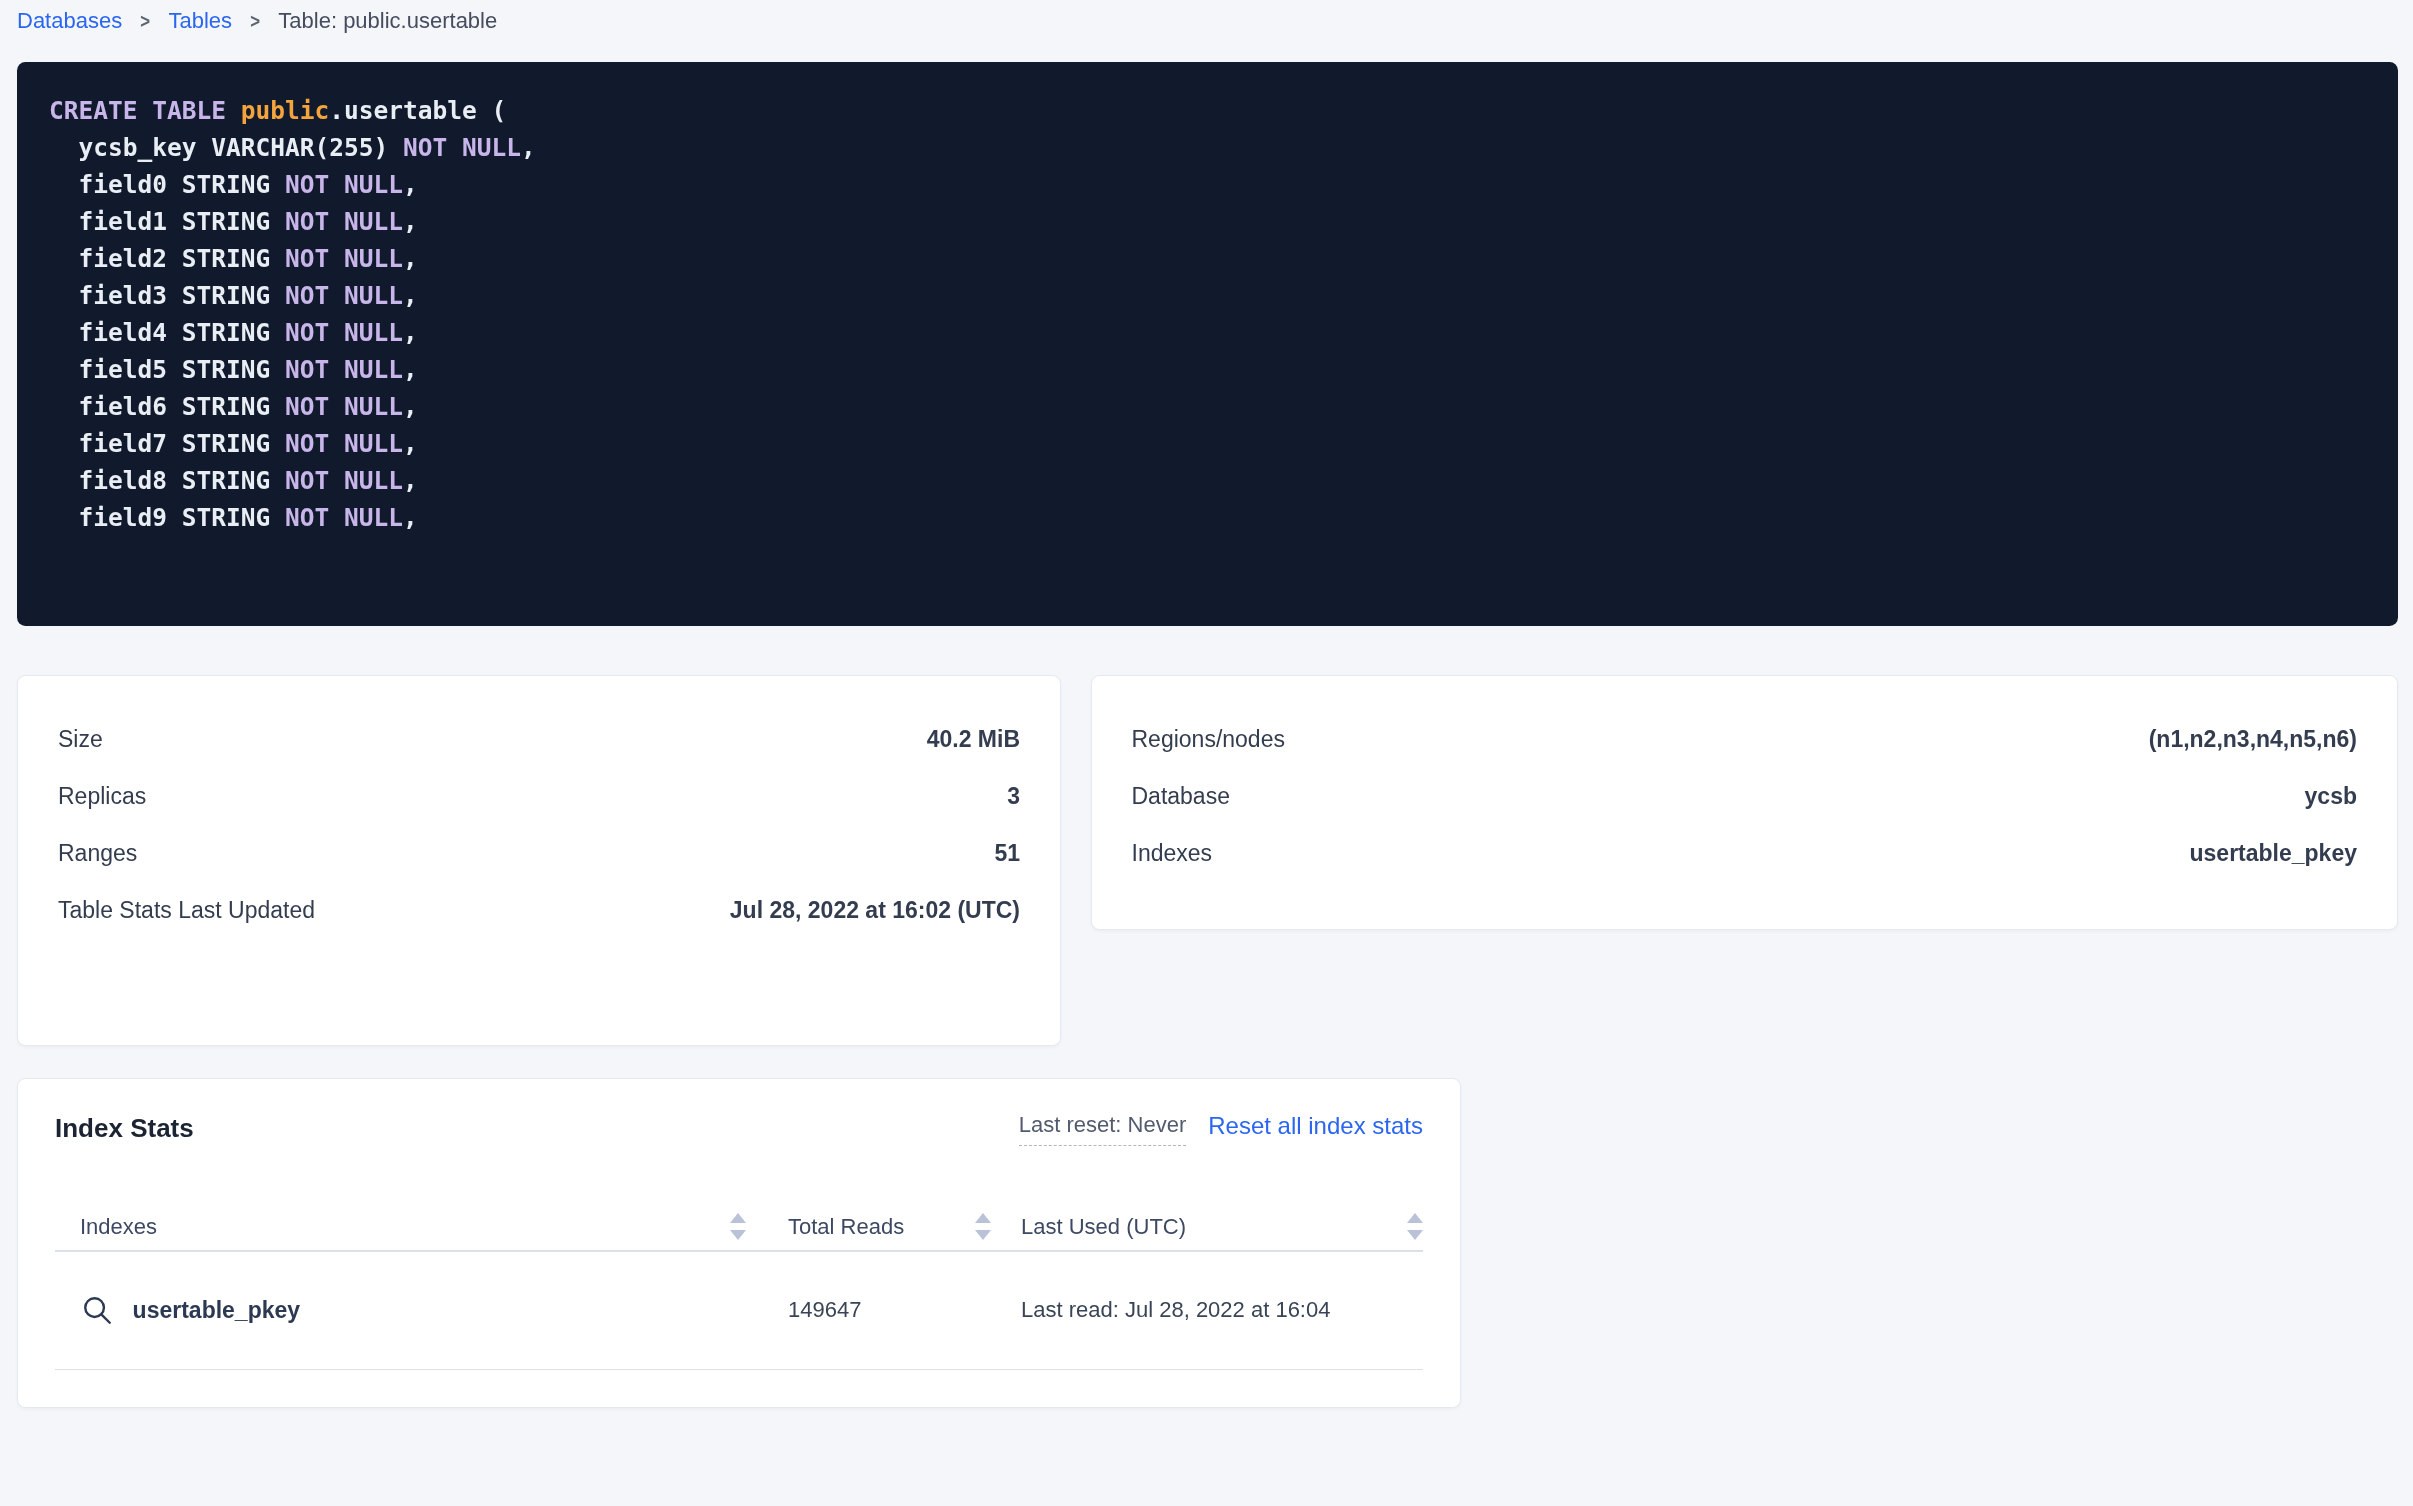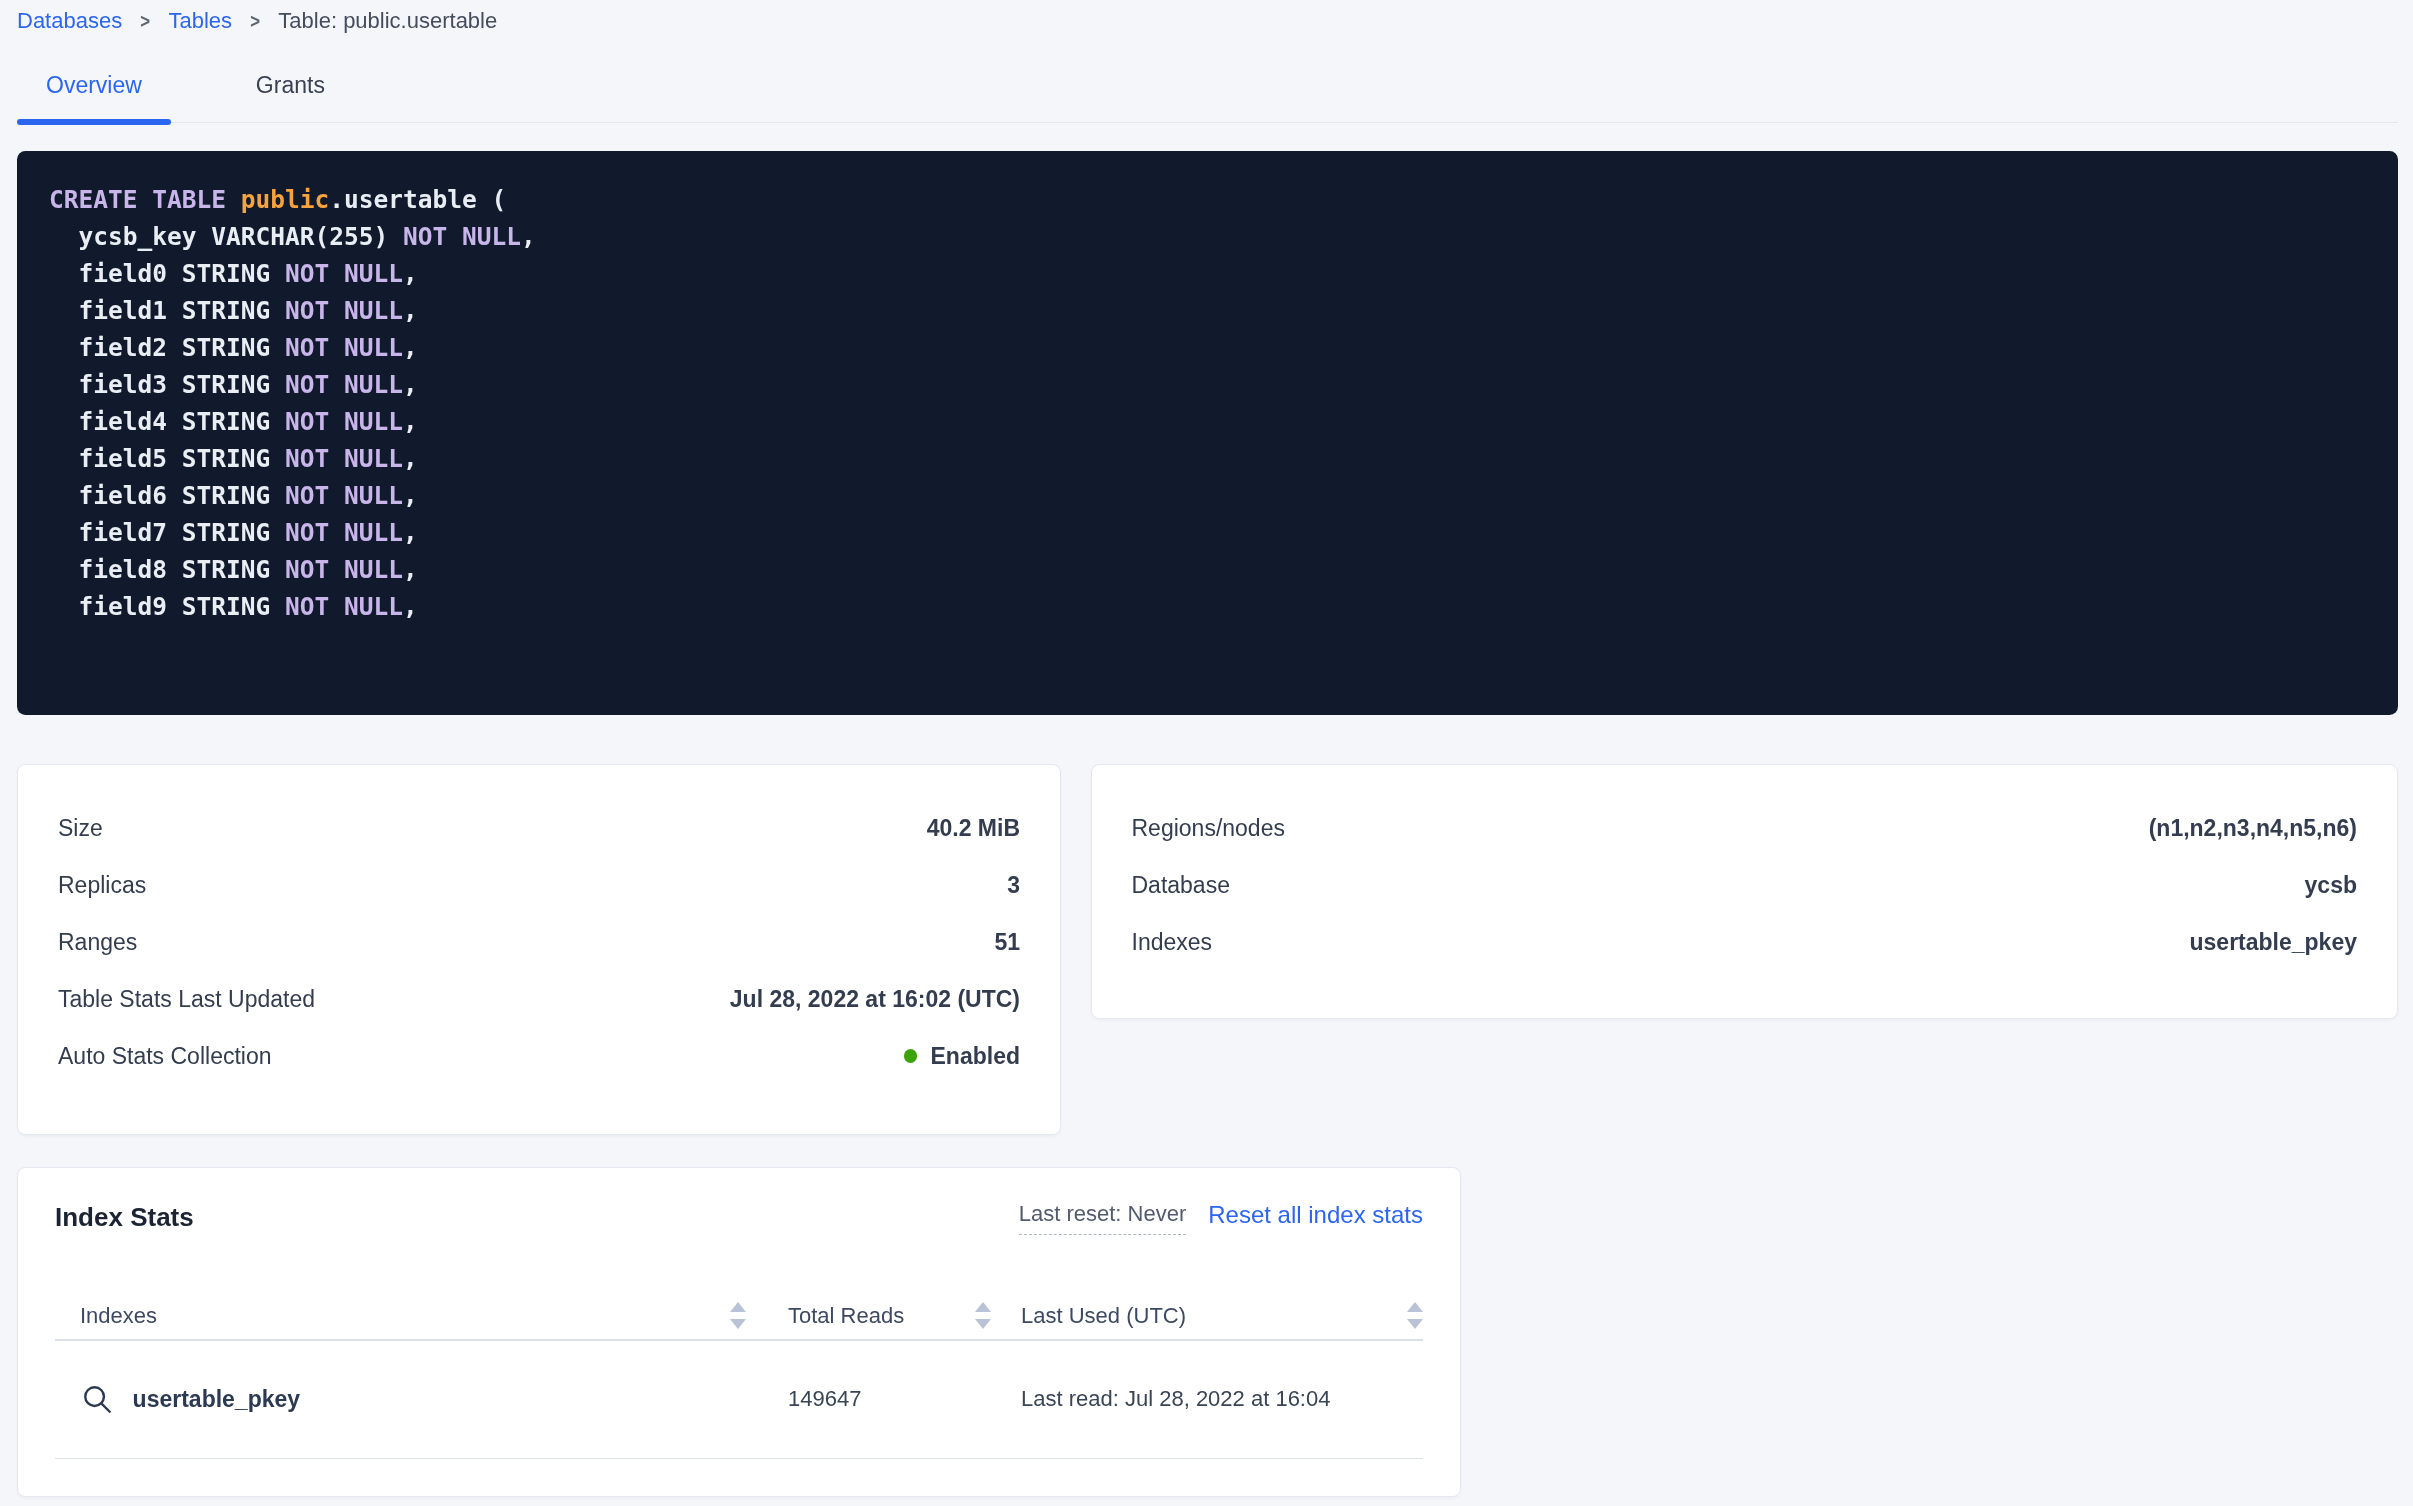--- a/index.html
+++ b/index.html
@@ -102,24 +102,20 @@
 
   <nav class="breadcrumb">
       <span class="crumb-link">Databases</span>
       <span class="sep">&gt;</span>
       <span class="crumb-link">Tables</span>
       <span class="sep">&gt;</span>
       <span class="crumb-current">Table: public.usertable</span>
     </nav>
 
 
-  <div class="tab-bar">
-      <div class="tab active">Overview</div>
-      <div class="tab">Grants</div>
-    </div>
 
   <pre class="code-block"><div class="code-line"><span class="c-kw">CREATE TABLE </span><span class="c-schema">public</span><span class="c-plain">.usertable (</span></div><div class="code-line"><span class="c-plain">  ycsb_key VARCHAR(255) </span><span class="c-kw">NOT NULL</span><span class="c-plain">,</span></div><div class="code-line"><span class="c-plain">  field0 STRING </span><span class="c-kw">NOT NULL</span><span class="c-plain">,</span></div><div class="code-line"><span class="c-plain">  field1 STRING </span><span class="c-kw">NOT NULL</span><span class="c-plain">,</span></div><div class="code-line"><span class="c-plain">  field2 STRING </span><span class="c-kw">NOT NULL</span><span class="c-plain">,</span></div><div class="code-line"><span class="c-plain">  field3 STRING </span><span class="c-kw">NOT NULL</span><span class="c-plain">,</span></div><div class="code-line"><span class="c-plain">  field4 STRING </span><span class="c-kw">NOT NULL</span><span class="c-plain">,</span></div><div class="code-line"><span class="c-plain">  field5 STRING </span><span class="c-kw">NOT NULL</span><span class="c-plain">,</span></div><div class="code-line"><span class="c-plain">  field6 STRING </span><span class="c-kw">NOT NULL</span><span class="c-plain">,</span></div><div class="code-line"><span class="c-plain">  field7 STRING </span><span class="c-kw">NOT NULL</span><span class="c-plain">,</span></div><div class="code-line"><span class="c-plain">  field8 STRING </span><span class="c-kw">NOT NULL</span><span class="c-plain">,</span></div><div class="code-line"><span class="c-plain">  field9 STRING </span><span class="c-kw">NOT NULL</span><span class="c-plain">,</span></div></pre>
 
   <div class="cards-row">
     <div class="card stats-card left">
         <div class="stat-row">
           <span class="stat-label">Size</span>
           <span class="stat-value">
             <span>40.2 MiB</span>
           </span>
@@ -133,27 +129,20 @@
         <div class="stat-row">
           <span class="stat-label">Ranges</span>
           <span class="stat-value">
             <span>51</span>
           </span>
         </div>
         <div class="stat-row">
           <span class="stat-label">Table Stats Last Updated</span>
           <span class="stat-value">
             <span>Jul 28, 2022 at 16:02 (UTC)</span>
-          </span>
-        </div>
-        <div class="stat-row">
-          <span class="stat-label">Auto Stats Collection</span>
-          <span class="stat-value">
-            <span class="status-dot"></span>
-            <span>Enabled</span>
           </span>
         </div>
       </div>
     <div class="card stats-card right">
         <div class="stat-row">
           <span class="stat-label">Regions/nodes</span>
           <span class="stat-value">
             <span>(n1,n2,n3,n4,n5,n6)</span>
           </span>
         </div>

